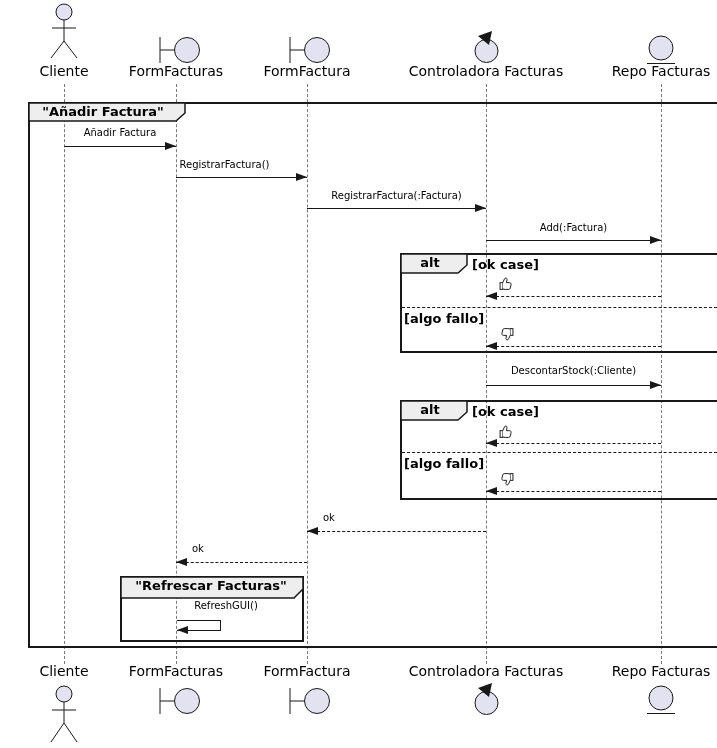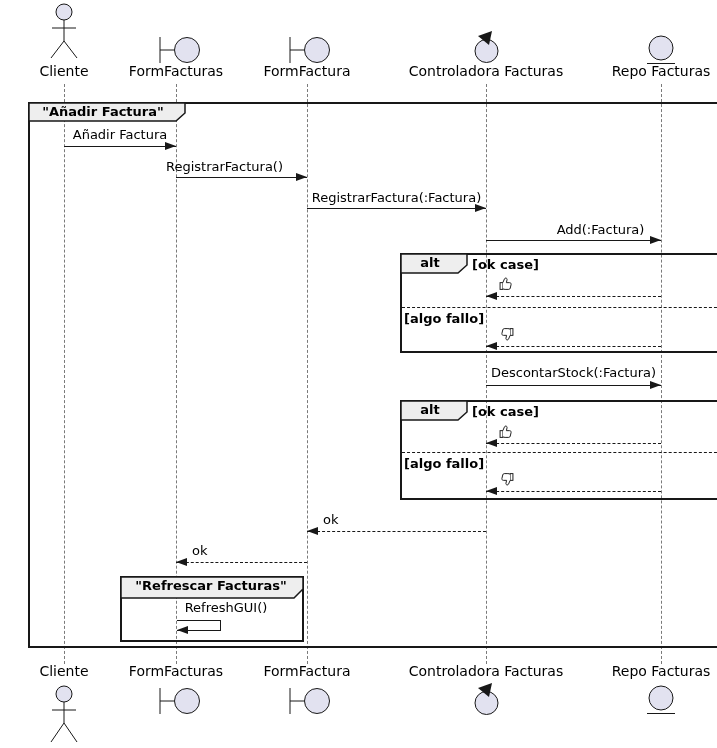--- a/index.html
+++ b/index.html
@@ -2,21 +2,21 @@
 <html><head>
 <meta charset="utf-8">
 <style>
   * { margin:0; padding:0; box-sizing:border-box; }
   body { background:#ffffff; font-family:"DejaVu Sans","Liberation Sans",sans-serif; color:#181818; }
   .diagram { position:relative; width:717px; height:748px; background:#ffffff; overflow:hidden;margin-left:20px; }
 
   .lifeline { position:absolute; top:84px; height:580px; width:0; border-left:1px dashed #7a7a7a; }
 
   .plabel { position:absolute; width:160px; text-align:center; font-size:14px; white-space:nowrap; color:#000; }
-  .msg    { position:absolute; font-size:13px; text-align:center; white-space:nowrap; color:#000; }
+  .msg    { position:absolute; font-size:10px; text-align:center; white-space:nowrap; color:#000; }
   .msg.left { text-align:center; }
 
   .arrow  { position:absolute; height:0; border-top:1px solid #181818; }
   .arrow.return { border-top-style:dashed; }
   .ah { position:absolute; width:0; height:0; border-top:4px solid transparent; border-bottom:4px solid transparent; }
   .ah.r { border-left:11px solid #181818; }
   .ah.l { border-right:11px solid #181818; }
 
   .frame { position:absolute; border:2px solid #181818; background:transparent; }
   .tabsvg { position:absolute; display:block; }
@@ -82,21 +82,21 @@
   <div class="ah r" style="left:145px;top:142px;"></div>
 
   <div class="msg" style="left:139px;top:159px;width:131px;">RegistrarFactura()</div>
   <div class="arrow" style="left:156px;top:177px;width:131px;"></div>
   <div class="ah r" style="left:276px;top:173px;"></div>
 
   <div class="msg" style="left:287px;top:190px;width:179px;">RegistrarFactura(:Factura)</div>
   <div class="arrow" style="left:287px;top:208px;width:179px;"></div>
   <div class="ah r" style="left:455px;top:204px;"></div>
 
-  <div class="msg" style="left:493px;top:222px;width:175px;">Add(:Factura)</div>
+  <div class="msg" style="left:466px;top:222px;width:175px;">Add(:Factura)</div>
   <div class="arrow" style="left:466px;top:240px;width:175px;"></div>
   <div class="ah r" style="left:630px;top:236px;"></div>
 
   <div class="frame" style="left:380px;top:253px;width:324px;height:100px;"></div>
   <svg class="tabsvg" style="left:380px;top:253px;" width="68" height="21" viewBox="0 0 68 21">
     <polygon points="1,1 67,1 67,12 58,20 1,20" fill="#EEEEEE" stroke="#181818" stroke-width="1.5"></polygon>
   </svg>
   <div class="tabtext" style="left:382px;top:255px;width:56px;">alt</div>
   <div class="guard" style="left:452px;top:257px;">[ok case]</div>
 
@@ -112,21 +112,21 @@
 
   <svg class="icon" style="left:479px;top:327px;" width="15" height="15" viewBox="0 0 14 14">
     <g transform="rotate(180 7 7)">
       <rect x="1" y="6.2" width="2.6" height="6.3" fill="#ffffff" stroke="#181818" stroke-width="0.9"></rect>
       <path d="M3.6,11.8 c0.6,0.5 1.2,0.7 2.1,0.7 h3.4 c0.7,0 1.3,-0.5 1.4,-1.2 l0.8,-3.4 c0.2,-0.9 -0.5,-1.7 -1.4,-1.7 h-3 l0.6,-2.7 c0.2,-0.8 -0.4,-1.6 -1.2,-1.6 c-0.5,0 -1,0.3 -1.2,0.8 l-1.5,3.5" fill="#ffffff" stroke="#181818" stroke-width="0.9"></path>
     </g>
   </svg>
   <div class="arrow return" style="left:466px;top:346px;width:175px;"></div>
   <div class="ah l" style="left:466px;top:342px;"></div>
 
-  <div class="msg" style="left:466px;top:365px;width:175px;">DescontarStock(:Factura)</div>
+  <div class="msg" style="left:466px;top:365px;width:175px;">DescontarStock(:Cliente)</div>
   <div class="arrow" style="left:466px;top:385px;width:175px;"></div>
   <div class="ah r" style="left:630px;top:381px;"></div>
 
   <div class="frame" style="left:380px;top:400px;width:324px;height:100px;"></div>
   <svg class="tabsvg" style="left:380px;top:400px;" width="68" height="21" viewBox="0 0 68 21">
     <polygon points="1,1 67,1 67,12 58,20 1,20" fill="#EEEEEE" stroke="#181818" stroke-width="1.5"></polygon>
   </svg>
   <div class="tabtext" style="left:382px;top:402px;width:56px;">alt</div>
   <div class="guard" style="left:452px;top:404px;">[ok case]</div>
 

